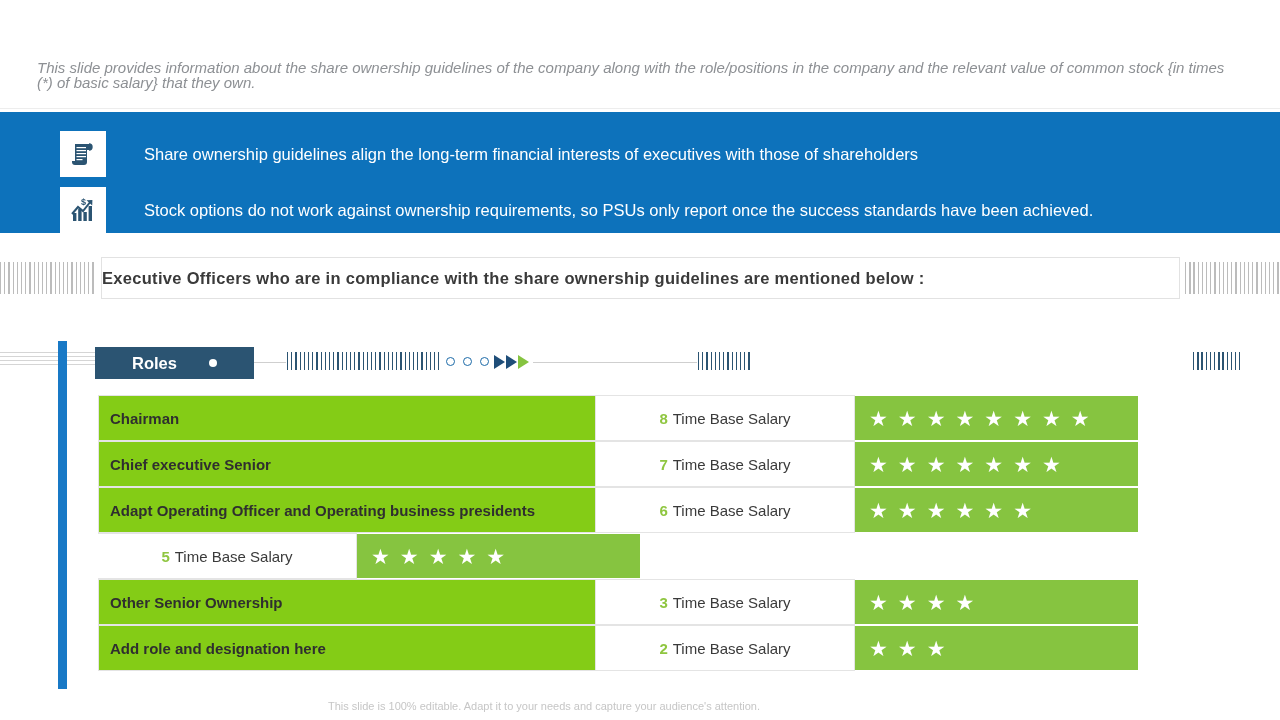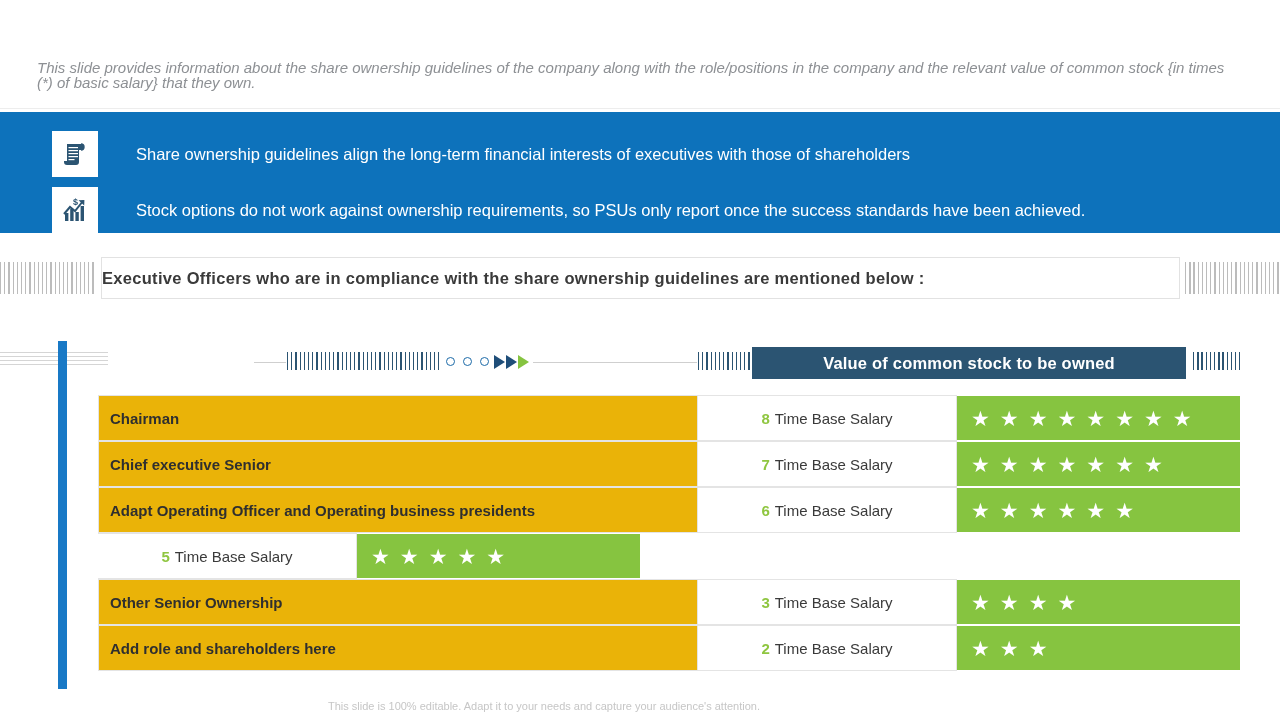--- a/index.html
+++ b/index.html
@@ -21,21 +21,21 @@
     position: absolute; left: 37px; top: 60px; width: 1190px;
     font-size: 15px; font-style: italic; color: #8d9094;
     line-height: 15px;
   }
 
   
   .banner {
     position: absolute; left: 0; top: 112px; width: 1280px; height: 121px;
     background: #0d72bb;
   }
-  .banner-row { position: absolute; left: 52px; display: flex; align-items: center; }
+  .banner-row { position: absolute; left: 60px; display: flex; align-items: center; }
   .banner-row.r1 { top: 19px; }
   .banner-row.r2 { top: 75px; }
   .icon-box {
     width: 46px; height: 46px; background:#ffffff;
     display: flex; align-items: center; justify-content: center;
     flex: 0 0 auto;
   }
   .banner-text {
     margin-left: 38px; color: #ffffff; font-size: 16.5px;
     white-space: nowrap;
@@ -100,21 +100,21 @@
     position: absolute; left: 752px; top: 347px; width: 434px; height: 32px;
     background: #2b5472; display:flex; align-items:center; justify-content:center;
   }
   .value-label { color:#fff; font-size:16.5px; font-weight:bold; letter-spacing:0.2px; }
   .hdr-hatch-3 { left: 1193px; top: 352px; width: 47px; height: 18px; }
 
   
   .table { position: absolute; left: 98px; top: 395px; width: 1142px; }
   .trow { display: flex; height: 46px; align-items: stretch; }
   .c-role {
-    width: 600px; border: 1px solid #e4e4e4; background:#eab308;
+    width: 498px; border: 1px solid #e4e4e4; background:#84cc16;
     display:flex; align-items:center; padding-left: 11px;
     font-size: 15px; font-weight: bold; color: #2f2f2f;
   }
   .c-val {
     width: 259px; border: 1px solid #e4e4e4; border-left: none; background:#fff;
     display:flex; align-items:center; justify-content:center;
     font-size: 15px; color:#3a3a3a;
   }
   .c-val .num { color:#8fc640; font-weight: bold; margin-right: 5px; }
   .c-stars {
@@ -175,42 +175,43 @@
   <div class="hatch-light exec-hatch-l"></div>
   <div class="exec-box">
     <div class="exec-text">Executive Officers who are in compliance with the share ownership guidelines are mentioned below :</div>
   </div>
   <div class="hatch-light exec-hatch-r"></div>
 
   <div class="lines-left"></div>
   <div class="vbar"></div>
   <div class="lines-mid"></div>
 
+  <div class="roles-chip">
+    <div class="roles-label">Roles</div>
+    <div class="roles-dot"></div>
+  </div>
 
   <div class="conn-line-1"></div>
   <div class="hatch hdr-hatch-1"></div>
 
   <div class="circles">
     <div class="circ"></div>
     <div class="circ"></div>
     <div class="circ"></div>
   </div>
 
   <div class="tris">
     <div class="tri navy"></div>
     <div class="tri navy"></div>
     <div class="tri green"></div>
   </div>
 
   <div class="conn-line-2"></div>
   <div class="hatch hdr-hatch-2"></div>
 
-  <div class="value-chip">
-    <div class="value-label">Value of common stock to be owned</div>
-  </div>
   <div class="hatch hdr-hatch-3"></div>
 
   <div class="table" id="table-body">
       <div class="trow">
         <div class="c-role">Chairman</div>
         <div class="c-val">
           <span class="num">8</span>
           <span>Time Base Salary</span>
         </div>
         <div class="c-stars">
@@ -275,21 +276,21 @@
           <span>Time Base Salary</span>
         </div>
         <div class="c-stars">
           <span class="star">★</span>
           <span class="star">★</span>
           <span class="star">★</span>
           <span class="star">★</span>
         </div>
       </div>
       <div class="trow">
-        <div class="c-role">Add role and shareholders here</div>
+        <div class="c-role">Add role and designation here</div>
         <div class="c-val">
           <span class="num">2</span>
           <span>Time Base Salary</span>
         </div>
         <div class="c-stars">
           <span class="star">★</span>
           <span class="star">★</span>
           <span class="star">★</span>
         </div>
       </div>

